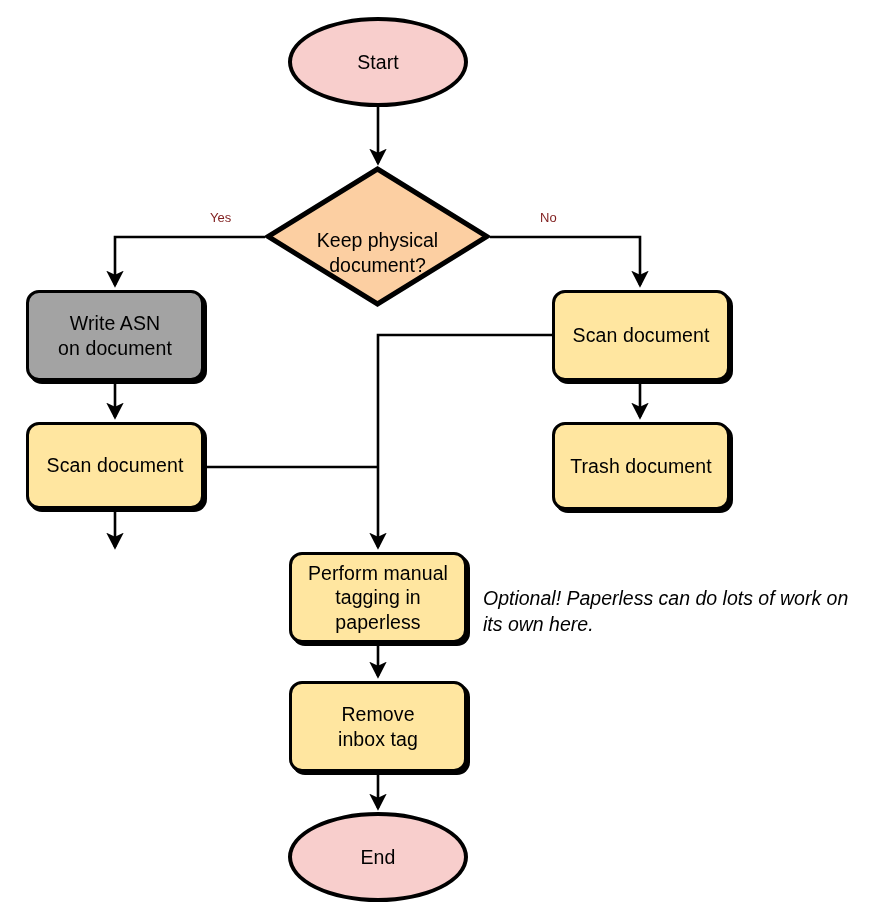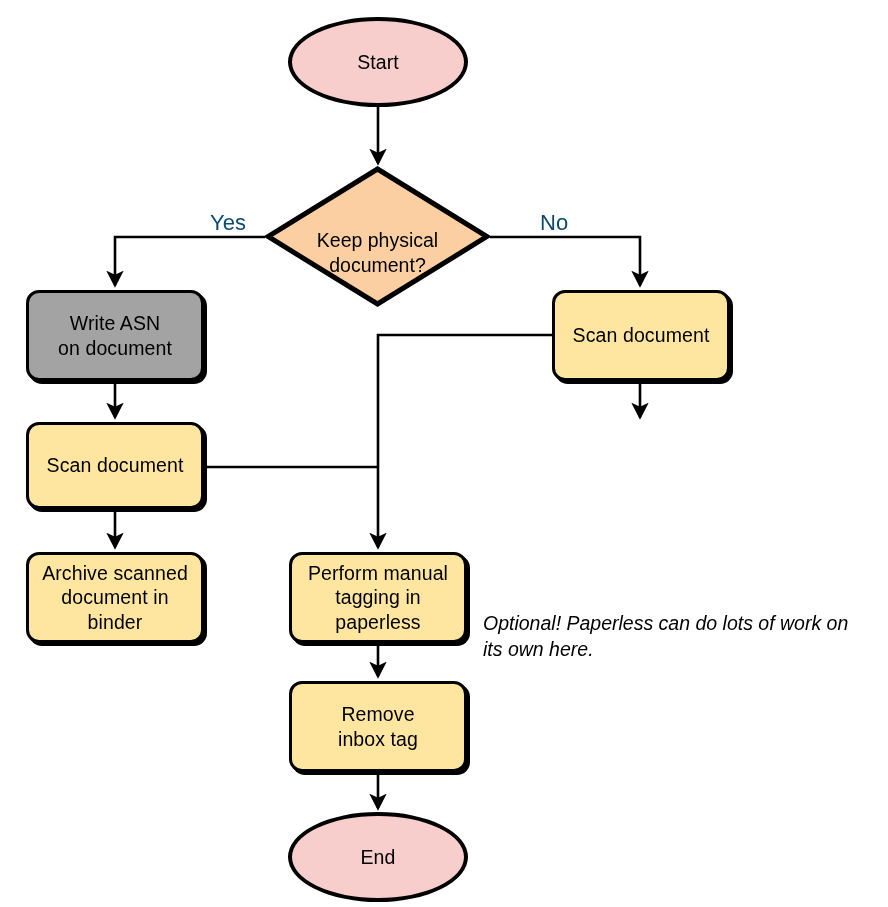--- a/index.html
+++ b/index.html
@@ -66,22 +66,22 @@
     align-items: center;
     justify-content: center;
     text-align: center;
     font-size: 19.5px;
     line-height: 1.26;
     color: #000000;
     white-space: pre-line;
   }
   .edge-label {
     position: absolute;
-    font-size: 22px;
-    color: #0c4a6e;
+    font-size: 13px;
+    color: #7f1d1d;
     white-space: nowrap;
   }
   .annotation {
     position: absolute;
     font-size: 19.5px;
     font-style: italic;
     line-height: 1.32;
     color: #000000;
     white-space: pre-line;
   }
@@ -138,42 +138,40 @@
 
   <div class="node node-box" style="left:26px; top:290px; width:178px; height:91px; background:#a3a3a3;">
     <span class="node-label">Write ASN
 on document</span>
   </div>
 
   <div class="node node-box" style="left:26px; top:422px; width:178px; height:87px; background:#ffe6a0;">
     <span class="node-label">Scan document</span>
   </div>
 
-  <div class="node node-box" style="left:26px; top:552px; width:178px; height:91px; background:#ffe6a0;">
-    <span class="node-label">Archive scanned
-document in
-binder</span>
-  </div>
 
   <div class="node node-box" style="left:552px; top:290px; width:178px; height:91px; background:#ffe6a0;">
     <span class="node-label">Scan document</span>
   </div>
 
+  <div class="node node-box" style="left:552px; top:422px; width:178px; height:88px; background:#ffe6a0;">
+    <span class="node-label">Trash document</span>
+  </div>
 
   <div class="node node-box" style="left:289px; top:552px; width:178px; height:91px; background:#ffe6a0;">
     <span class="node-label">Perform manual
 tagging in
 paperless</span>
   </div>
 
   <div class="node node-box" style="left:289px; top:681px; width:178px; height:91px; background:#ffe6a0;">
     <span class="node-label">Remove
 inbox tag</span>
   </div>
 
   <div class="node node-terminal" style="left:288px; top:812px; width:180px; height:90px; background:#f8cecc;">
     <span class="node-label">End</span>
   </div>
 
-  <div class="annotation" style="left:483px; top:586px; width:400px;margin-top:25px;">Optional! Paperless can do lots of work on
+  <div class="annotation" style="left:483px; top:586px; width:400px;">Optional! Paperless can do lots of work on
 its own here.</div>
 
 </div>
 
 </body></html>

